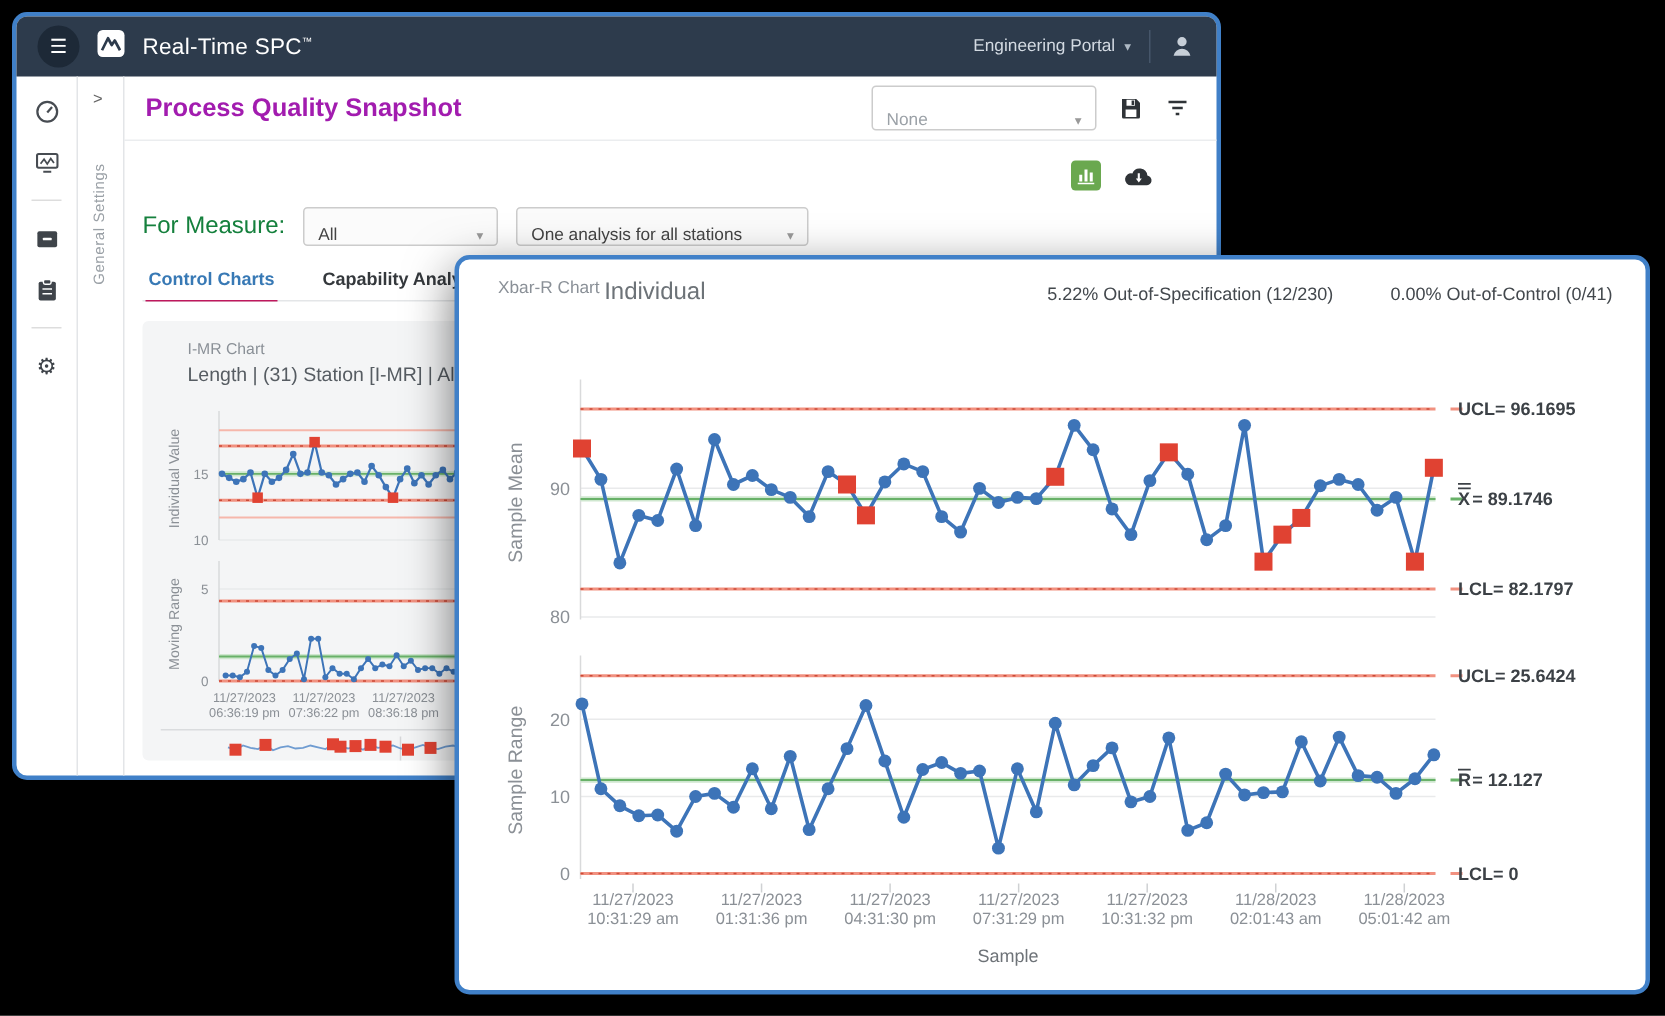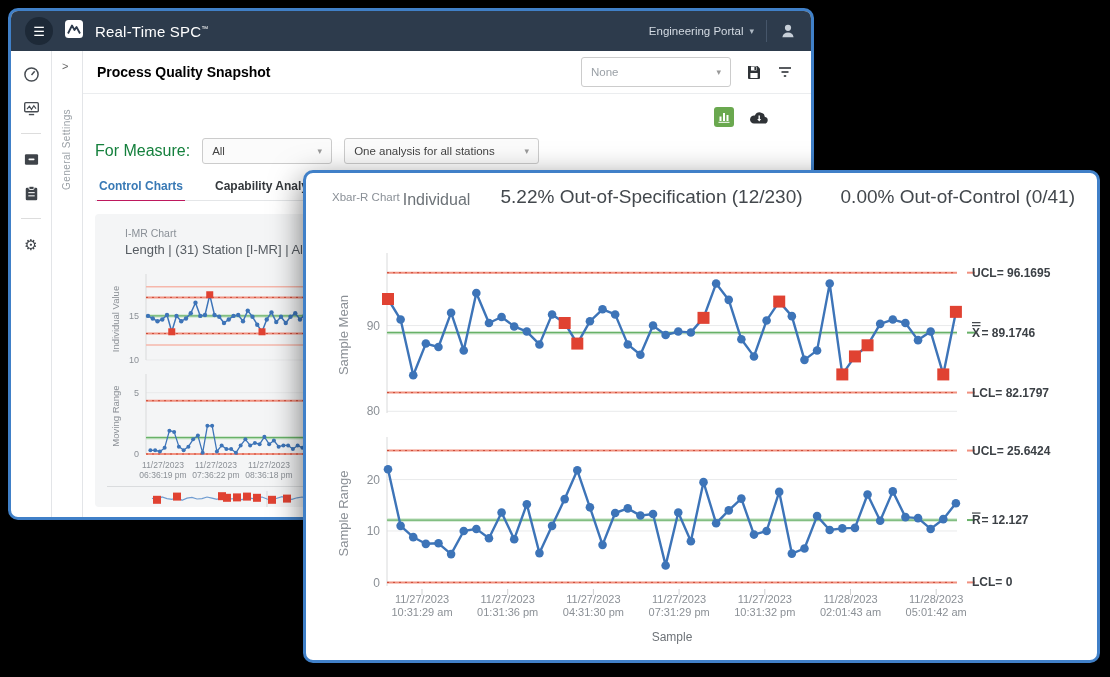--- a/index.html
+++ b/index.html
@@ -30,24 +30,24 @@
   .rail-divider { width:20px; border-top:1px solid #ddd; }
   .gear-glyph { font-size:15px; color:#3f444a; line-height:1; }
   .settings-strip { width:30px; border-right:1px solid #e3e5e8; position:relative; }
   .strip-chevron { position:absolute; top:9px; left:10px; font-size:11px; color:#666; cursor:pointer; }
   .vertical-label { position:absolute; top:58px; left:9px; writing-mode:vertical-rl;
     transform:rotate(180deg); font-size:10px; color:#9aa0a6; letter-spacing:.4px; }
 
   .content { flex:1; display:flex; flex-direction:column; min-width:0; }
   .toolbar { height:42px; display:flex; align-items:center; padding:0 18px 0 14px;
     border-bottom:1px solid #ebedef; }
-  .page-title { font-size:14px; font-weight:bold; color:#000000; }
+  .page-title { font-size:17px; font-weight:bold; color:#a21caf; }
   .toolbar-right { margin-left:auto; display:flex; align-items:center; gap:15px; }
   .select { height:28px; border:1px solid #ccc; border-radius:3px; background:#fff; display:flex;
-    align-items:center; justify-content:space-between; padding:0 9px; font-size:11.5px; cursor:pointer; }
+    align-items:flex-end; justify-content:space-between; padding:0 9px; font-size:11.5px; cursor:pointer; }
   .select .caret { font-size:9px; color:#999; margin-left:8px; }
   .select.preset { width:130px; color:#9ba1a7; }
   .icon-btn { display:flex; align-items:center; justify-content:center; cursor:pointer; }
 
   .section { padding:9px 16px 10px 12px; display:flex; flex-direction:column; flex:1; }
   .heading-row { display:flex; align-items:center; margin-top:4px; }
   .section-heading { font-size:12.5px; font-weight:bold; color:#2f3337; }
   .heading-icons { margin-left:auto; display:flex; align-items:center; gap:15px; padding-right:26px; }
   .green-btn { width:20px; height:20px; background:#6aa84f; border-radius:3px; display:flex;
     align-items:center; justify-content:center; cursor:pointer; }
@@ -65,21 +65,21 @@
   .imr-subtitle { font-size:13px; color:#565c62; margin-top:3px; }
   #imr-svg { position:absolute; left:12px; top:58px; }
   #nav-svg { position:absolute; left:12px; top:272px; }
 
   
   .ov-head { display:flex; align-items:flex-end; padding:13px 22px 0 26px; }
   .ov-title-block { display:flex; gap:3px; }
   .ov-type { font-size:11.5px; color:#8a9097; }
   .ov-title { font-size:16px; color:#6d7378; }
   .ov-stats { margin-left:auto; display:flex; gap:38px; padding-bottom:1px; }
-  .ov-stat { font-size:19px; color:#43484d; }
+  .ov-stat { font-size:12px; color:#43484d; }
   #xbar-svg { position:absolute; left:26px; top:64px; }
   #r-svg { position:absolute; left:26px; top:258px; }
   svg text { font-family:"Liberation Sans","DejaVu Sans",sans-serif; }
 </style>
 </head>
 <body>
 
 <div class="window" id="main-window">
   <div class="topbar">
     <div class="hamburger-circle">

